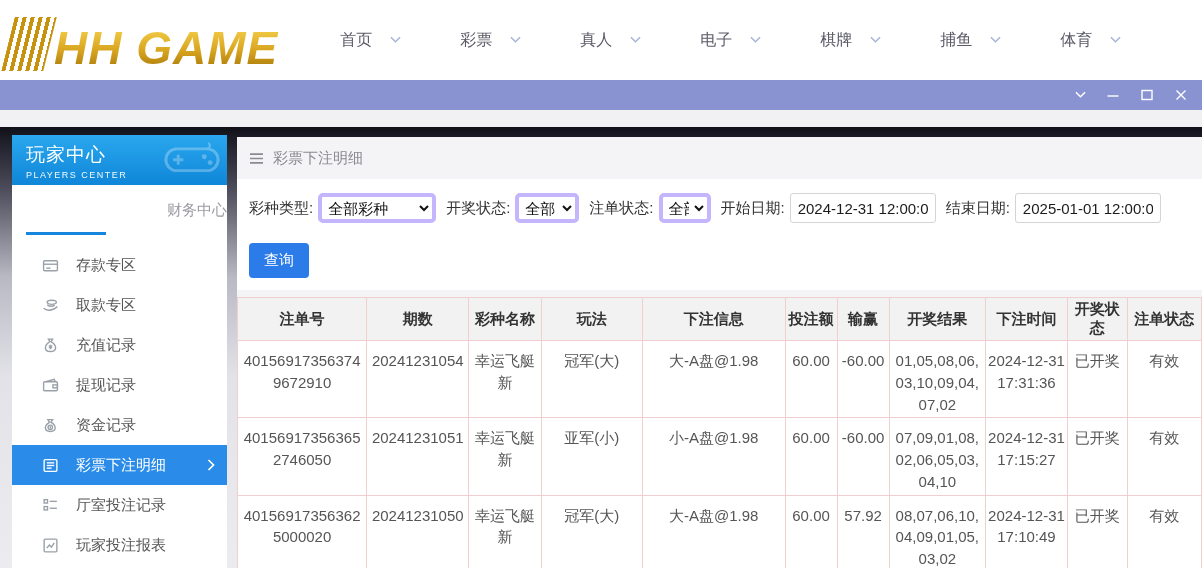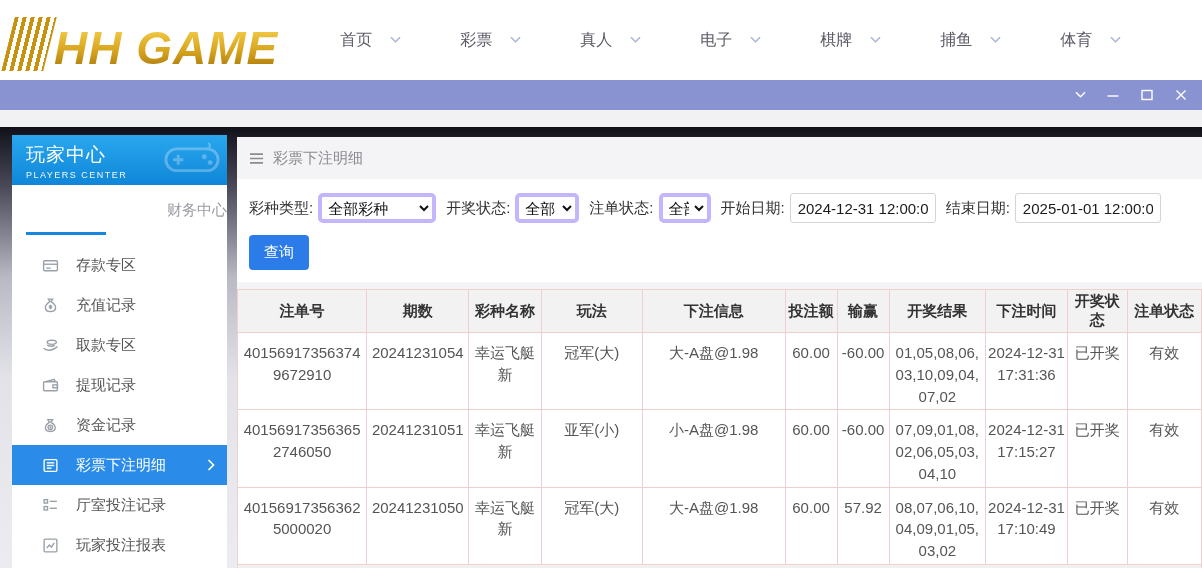--- a/index.html
+++ b/index.html
@@ -51,21 +51,21 @@
   .hamburger { color:#8a8a90; display:flex; }
   .filter-card { background:#ffffff; padding:14px 8px 12px 12px; }
   .filter-row { display:flex; align-items:center; flex-wrap:nowrap; font-size:15px; color:#333; }
   .filter-row label { margin-right:5px; white-space:nowrap;text-align:right; }
   .filter-row .gap { width:10px; flex:none; }
   select { height:30px; border:4px solid #c4b5fd; border-radius:5px; background:#fff; font-size:15px; color:#111; padding:0 2px; }
   .sel-lottery { width:118px; }
   .sel-draw { width:64px; }
   .sel-order { width:52px; }
   input.date-input { height:30px; width:146px; border:1px solid #d4d4d4; border-radius:3px; font-size:15px; color:#1b1b1b; padding:0 7px; }
-  .query-row { margin-top:12px; }
+  .query-row { margin-top:20px; }
   .query-btn { background:#2b7ce9; color:#fff; border:none; border-radius:4px; font-size:15px; padding:8px 15px; cursor:pointer; }
 
   .card-gap { height:7px; background:#f4f4f6; }
 
   .table-card { background:#ffffff; flex:1; overflow:hidden; }
   table.bets { width:100%; border-collapse:collapse; table-layout:fixed; font-size:15px; color:#555; }
   table.bets th { background:#f2f2f2; color:#333; font-weight:bold; height:40px; border:1px solid #f2cfcf; padding:2px; }
   table.bets td { border:1px solid #f2cfcf; text-align:center; vertical-align:top; padding:9px 2px 2px 2px; height:77px; word-break:break-all; line-height:1.45; }
   .table-bottom-strip { height:8px; background:#f1f1f1; border-left:1px solid #f2cfcf; border-right:1px solid #f2cfcf; }
 </style>
@@ -189,36 +189,36 @@
                 <rect x="1.5" y="3.5" width="13" height="9.5" rx="1"></rect>
                 <line x1="1.5" y1="6.8" x2="14.5" y2="6.8"></line>
                 <line x1="4" y1="10.5" x2="8" y2="10.5"></line>
               </svg>
             </span>
             <span>存款专区</span>
           </div>
           <div class="side-item">
             <span class="side-icon" style="display: flex;">
               <svg viewBox="0 0 16 16" width="17" height="17" fill="none" stroke="currentColor" stroke-width="1.3">
+                <ellipse cx="9.2" cy="5" rx="4.3" ry="1.9"></ellipse>
+                <path d="M4.9 7.4c2 1.4 5.1 1.5 7.2.2"></path>
+                <path d="M1.5 10.6c2.4 2.4 8.6 3 13-1.6"></path>
+              </svg>
+            </span>
+            <span>取款专区</span>
+          </div>
+          <div class="side-item">
+            <span class="side-icon" style="display: flex;">
+              <svg viewBox="0 0 16 16" width="17" height="17" fill="none" stroke="currentColor" stroke-width="1.3">
                 <path d="M6 2h4L8.6 4.4H7.4z"></path>
                 <path d="M7.2 4.5C4.8 5.9 3.2 8 3.2 10.1c0 2.5 2.1 3.6 4.8 3.6s4.8-1.1 4.8-3.6c0-2.1-1.6-4.2-4-5.6"></path>
                 <path d="M8 7.2v4.4M6.4 8.3h3.2M6.4 9.9h3.2"></path>
               </svg>
             </span>
             <span>充值记录</span>
-          </div>
-          <div class="side-item">
-            <span class="side-icon" style="display: flex;">
-              <svg viewBox="0 0 16 16" width="17" height="17" fill="none" stroke="currentColor" stroke-width="1.3">
-                <ellipse cx="9.2" cy="5" rx="4.3" ry="1.9"></ellipse>
-                <path d="M4.9 7.4c2 1.4 5.1 1.5 7.2.2"></path>
-                <path d="M1.5 10.6c2.4 2.4 8.6 3 13-1.6"></path>
-              </svg>
-            </span>
-            <span>取款专区</span>
           </div>
           <div class="side-item">
             <span class="side-icon" style="display: flex;">
               <svg viewBox="0 0 16 16" width="17" height="17" fill="none" stroke="currentColor" stroke-width="1.3">
                 <rect x="1.5" y="4.5" width="13" height="8.5" rx="1"></rect>
                 <path d="M3.5 4.5l8-2.3 1.1 2.3"></path>
                 <rect x="10.3" y="7.4" width="4.2" height="2.8"></rect>
               </svg>
             </span>
             <span>提现记录</span>

